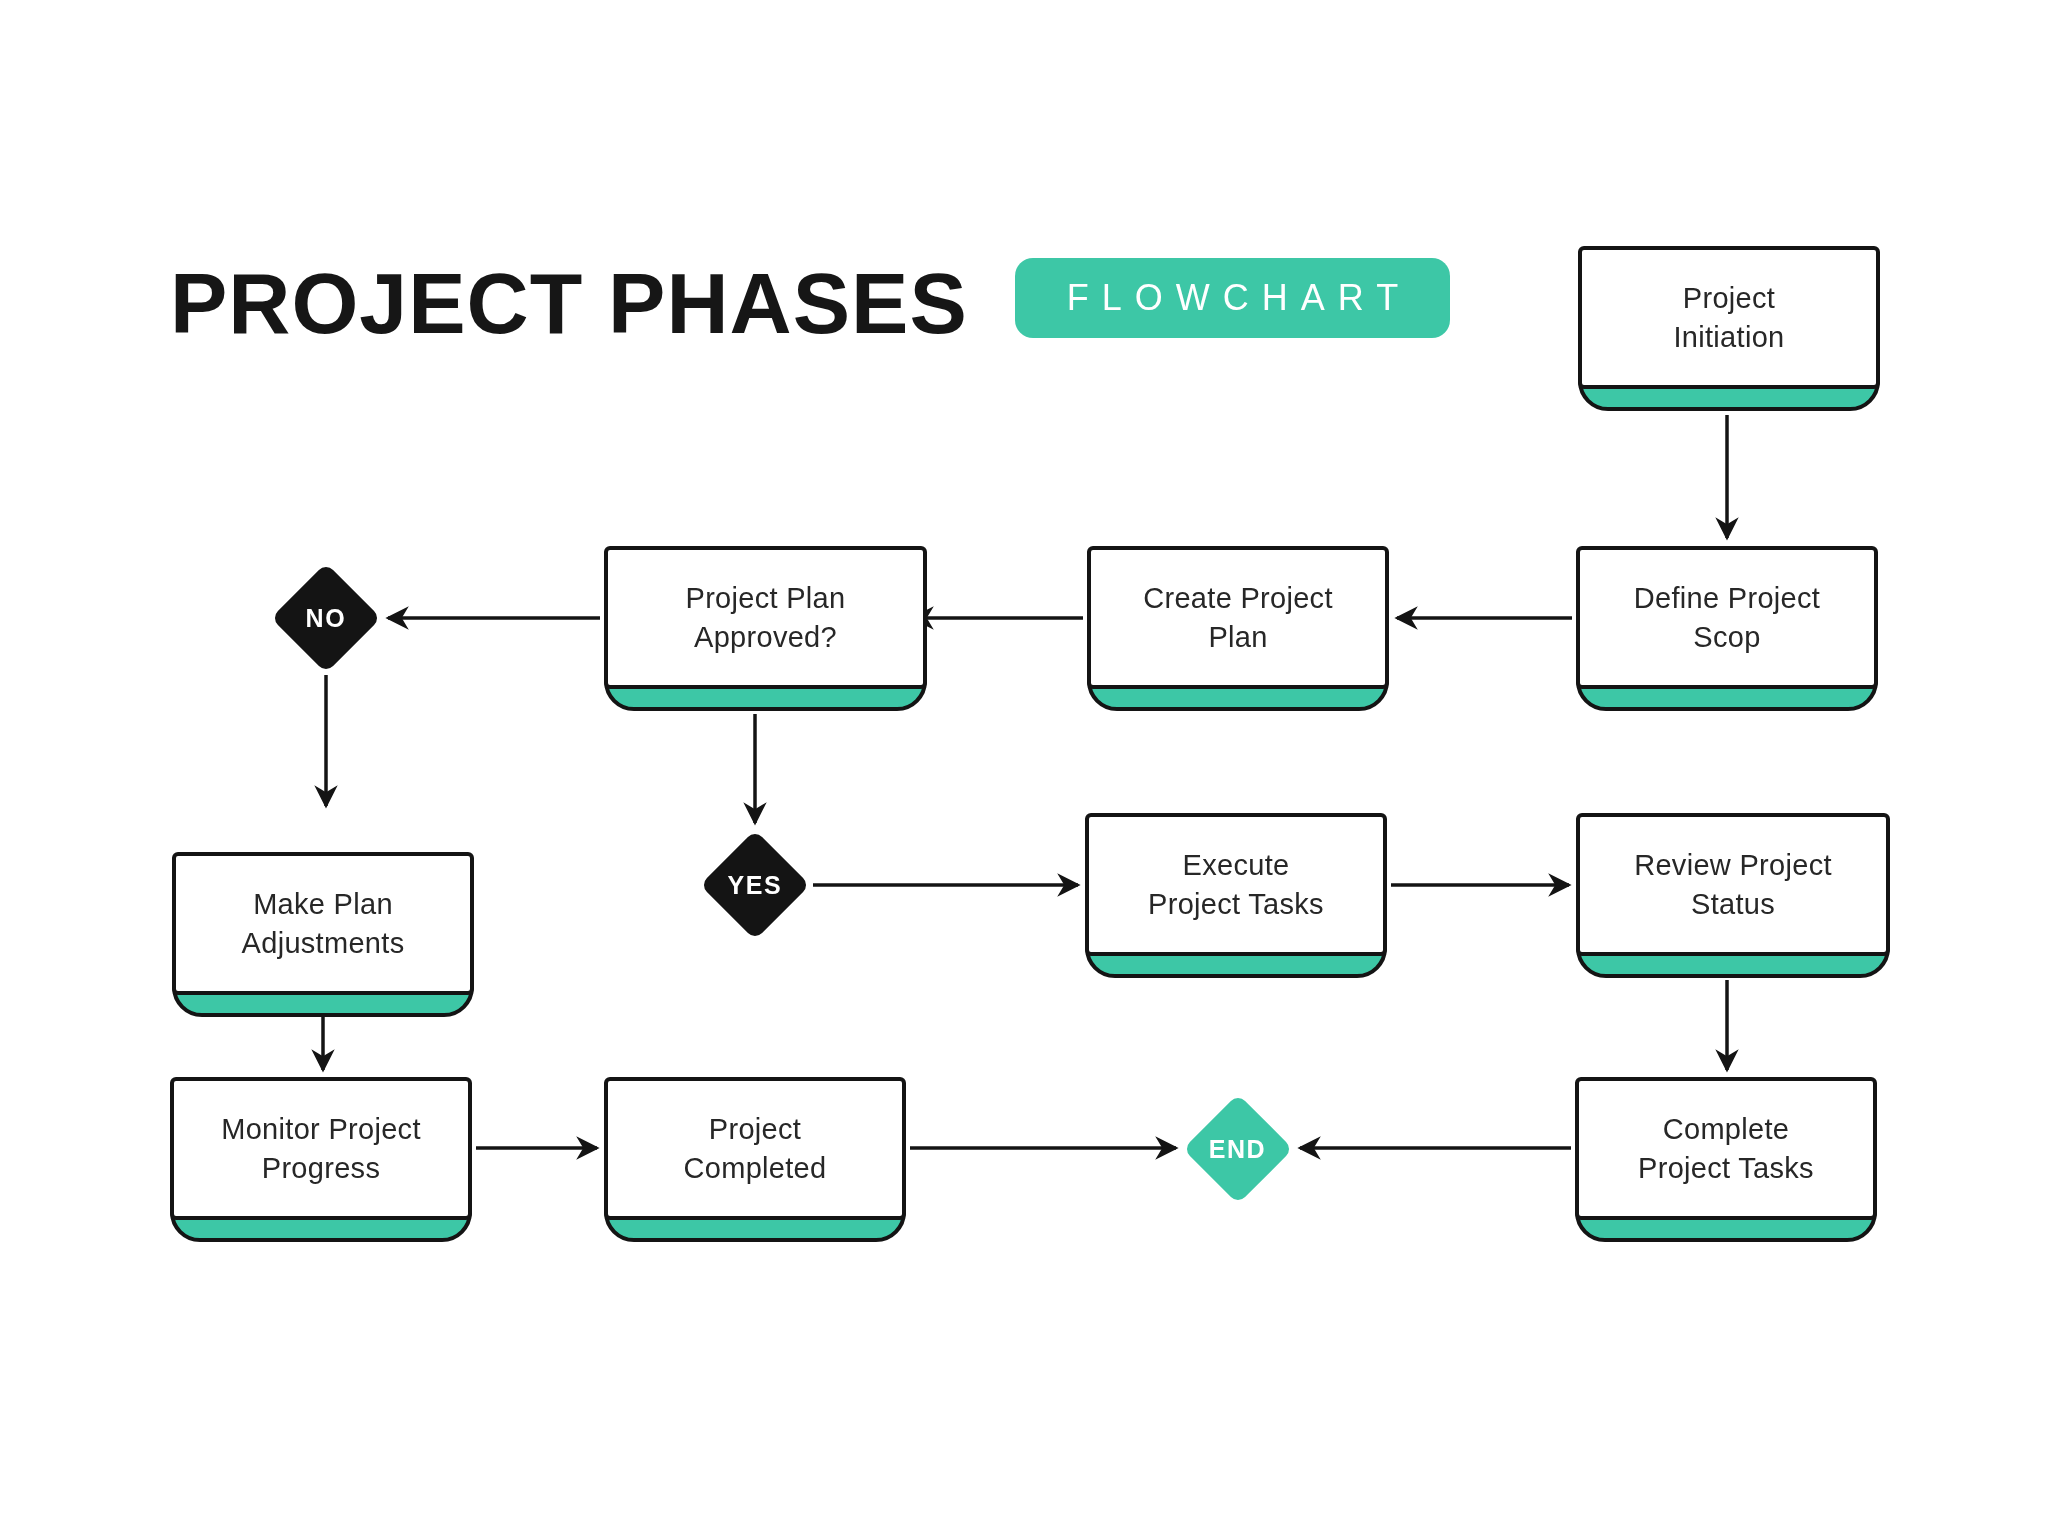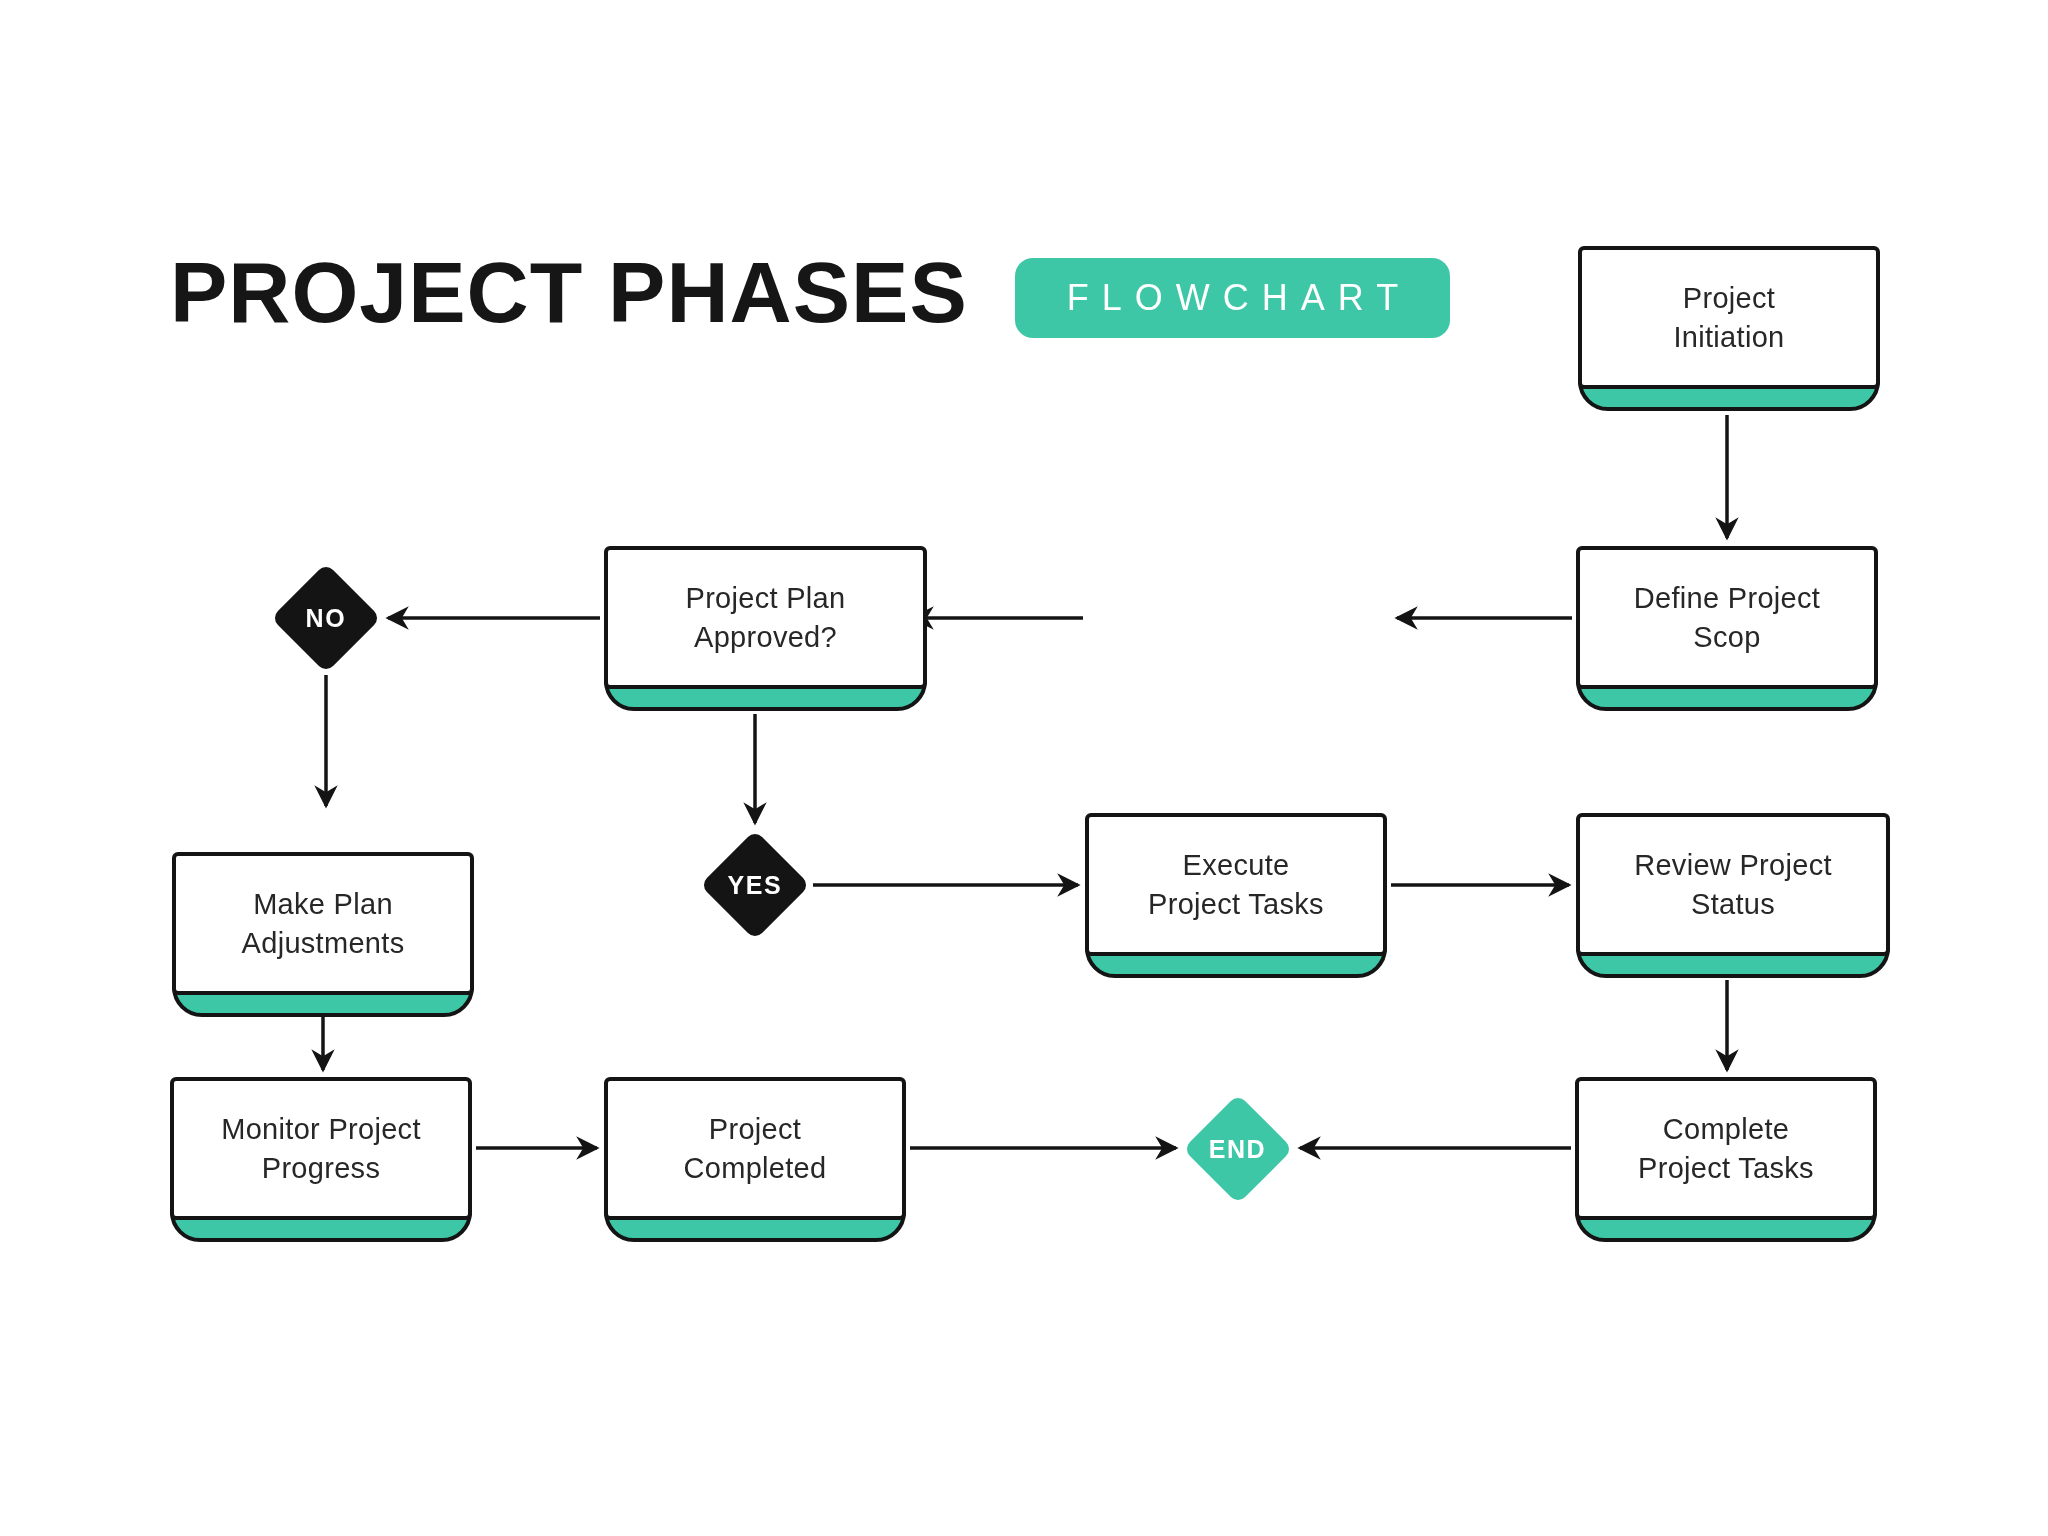--- a/index.html
+++ b/index.html
@@ -8,21 +8,21 @@
   }
   html,body{margin:0;padding:0;background:#fff;}
   .canvas{
     position:relative;
     width:2048px;height:1536px;
     background:#fff;
     font-family:"Liberation Sans", sans-serif;
     overflow:hidden;
   }
   .title{
-    position:absolute;left:170px;top:249px;
+    position:absolute;left:170px;top:260px;
     margin:0;
     font-size:86px;font-weight:bold;
     letter-spacing:1px;line-height:1;
     color:#161616;
   }
   .badge{
     position:absolute;left:1015px;top:258px;
     width:435px;height:80px;
     background:var(--teal);
     border-radius:18px;
@@ -135,20 +135,27 @@
   </div>
 
   <div class="node n-define-project-scop">
     <div class="node-shadow"></div>
     <div class="node-face">
       <span class="node-label">Define Project
 Scop</span>
     </div>
   </div>
 
+  <div class="node n-create-project-plan">
+    <div class="node-shadow"></div>
+    <div class="node-face">
+      <span class="node-label">Create Project
+Plan</span>
+    </div>
+  </div>
 
   <div class="node n-project-plan-approved">
     <div class="node-shadow"></div>
     <div class="node-face">
       <span class="node-label">Project Plan
 Approved?</span>
     </div>
   </div>
 
   <div class="node n-make-plan-adjustments">

